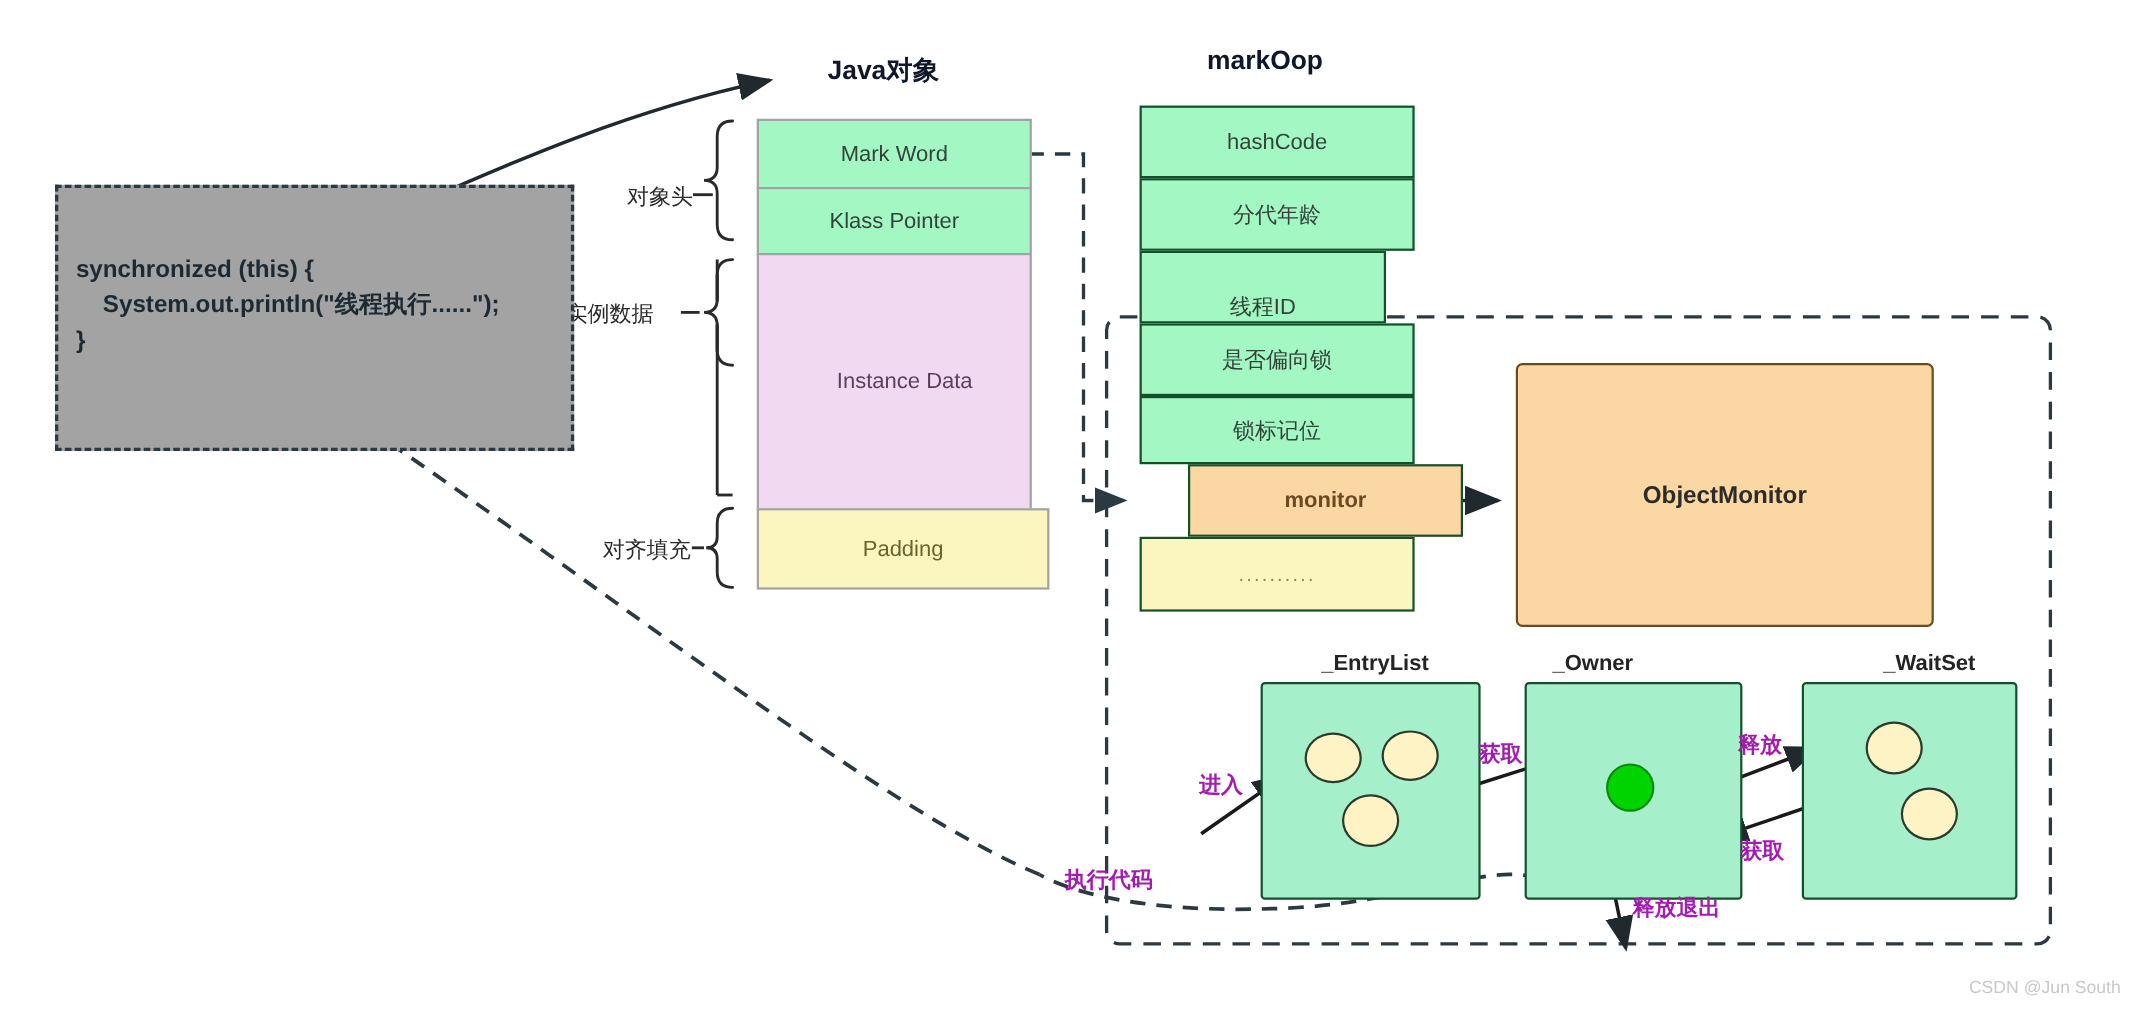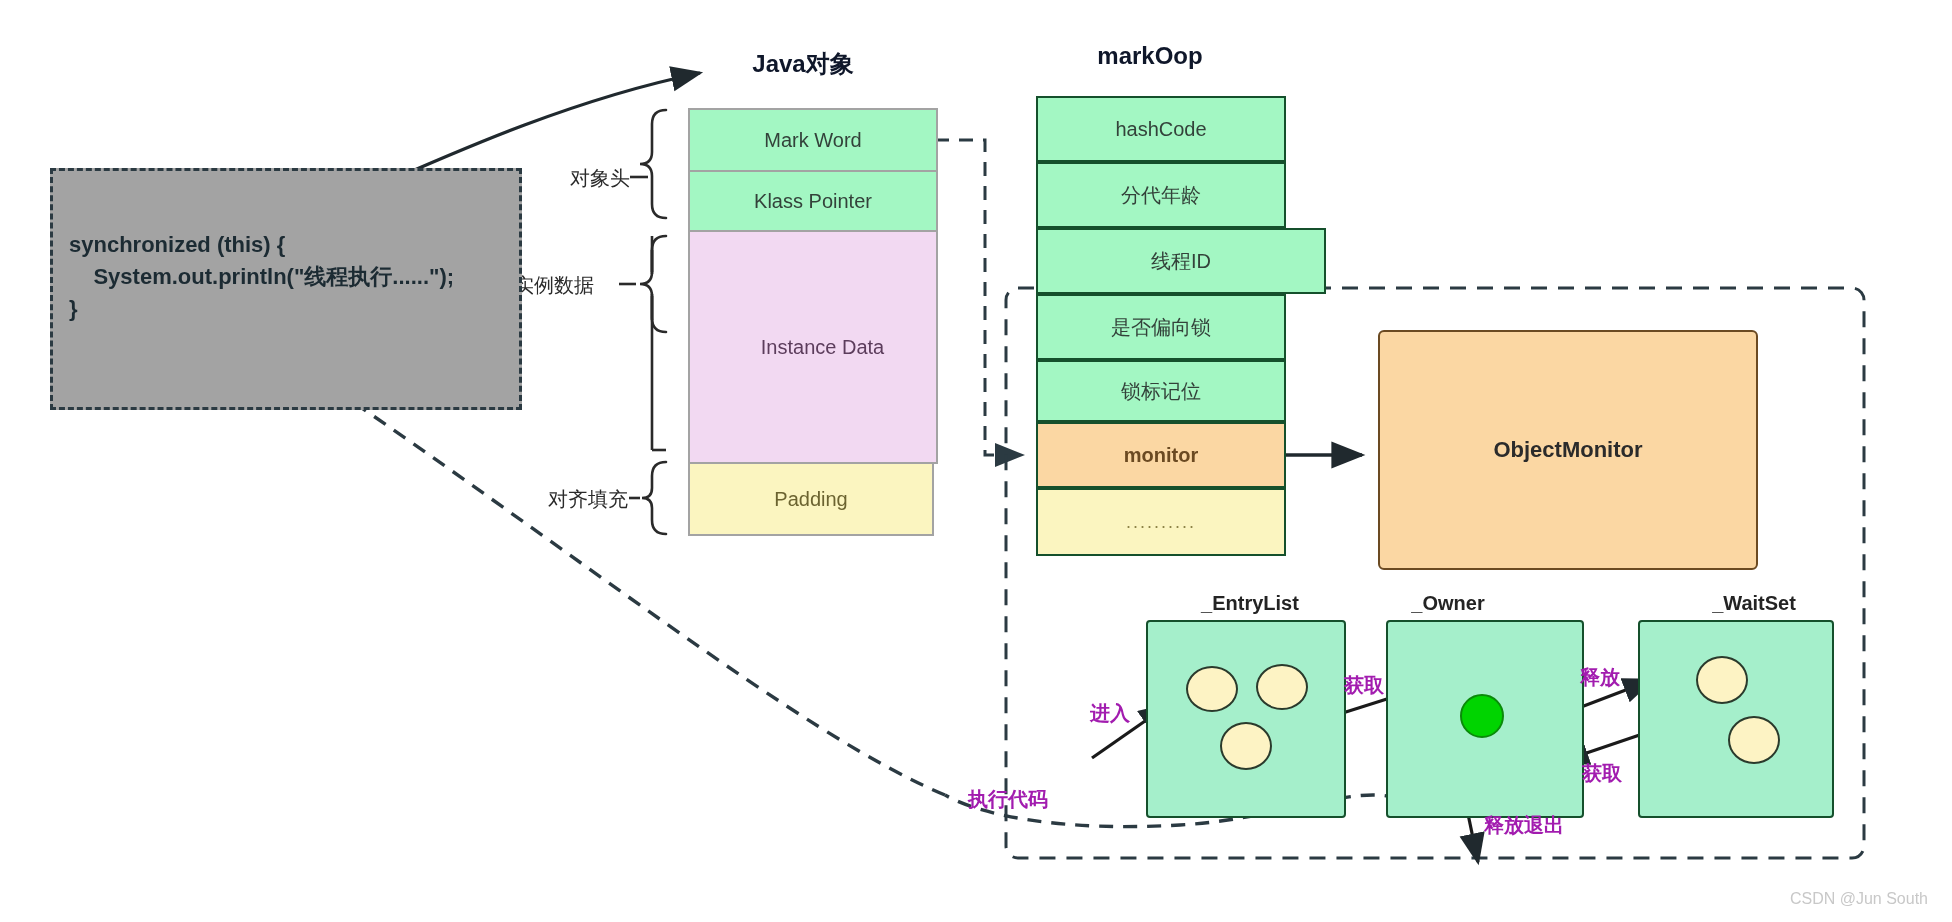--- a/index.html
+++ b/index.html
@@ -220,46 +220,46 @@
 
   <div class="cell green" style="left:688px; top:108px; width:250px; height:64px;">
     <span>Mark Word</span>
   </div>
   <div class="cell green" style="left:688px; top:170px; width:250px; height:62px;">
     <span>Klass Pointer</span>
   </div>
   <div class="cell pink" style="left:688px; top:230px; width:250px; height:234px;padding-left:19px;">
     <span>Instance Data</span>
   </div>
-  <div class="cell yellow" style="left:688px; top:462px; width:246px; height:74px;">
+  <div class="cell yellow" style="left:688px; top:462px; width:266px; height:74px;">
     <span>Padding</span>
   </div>
 
   <div class="brace-label" style="left:570px; top:165px;">对象头</div>
   <div class="brace-label" style="left:514px; top:272px;">实例数据</div>
   <div class="brace-label" style="left:548px; top:486px;">对齐填充</div>
 
   <div class="abs col-title" style="left:1020px; top:42px; width:260px;">markOop</div>
 
   <div class="cell green markcell" style="left:1036px; top:96px; width:250px; height:66px;">
     <span>hashCode</span>
   </div>
   <div class="cell green markcell" style="left:1036px; top:162px; width:250px; height:66px;">
     <span>分代年龄</span>
   </div>
-  <div class="cell green markcell" style="left:1036px; top:228px; width:290px; height:66px;">
+  <div class="cell green markcell" style="left:1036px; top:228px; width:224px; height:66px;align-items:flex-end;">
     <span>线程ID</span>
   </div>
   <div class="cell green markcell" style="left:1036px; top:294px; width:250px; height:66px;">
     <span>是否偏向锁</span>
   </div>
   <div class="cell green markcell" style="left:1036px; top:360px; width:250px; height:62px;">
     <span>锁标记位</span>
   </div>
-  <div class="cell orange markcell" style="left:1036px; top:422px; width:250px; height:66px;justify-content:center;">
+  <div class="cell orange markcell" style="left:1080px; top:422px; width:250px; height:66px;justify-content:center;">
     <span>monitor</span>
   </div>
   <div class="cell yellow markcell" style="left:1036px; top:488px; width:250px; height:68px;">
     <span class="dots">..........</span>
   </div>
 
   <div class="abs objmonitor">
     <span>ObjectMonitor</span>
   </div>
 

